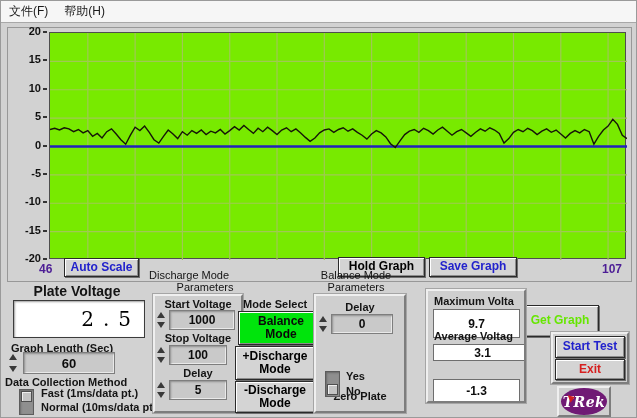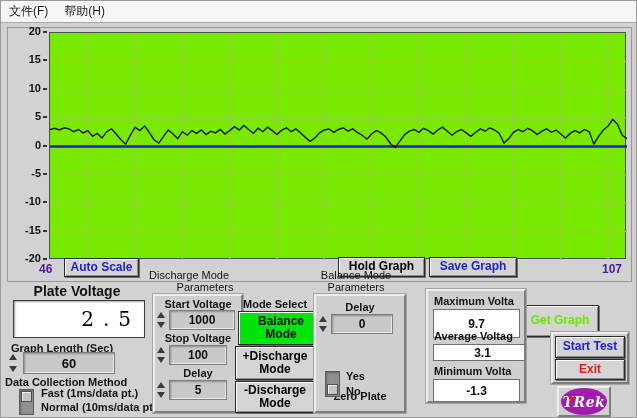--- a/index.html
+++ b/index.html
@@ -39,21 +39,21 @@
   .spinner { position:absolute; width:10px; display:flex; flex-direction:column; justify-content:space-between; }
   .spin-up, .spin-dn { width:0; height:0; border-left:4px solid transparent; border-right:4px solid transparent; cursor:pointer; }
   .spin-up { border-bottom:6px solid #3a3a3a; }
   .spin-dn { border-top:6px solid #3a3a3a; }
 
   .vswitch { position:absolute; width:15px; background:#8f8f8f; border:1px solid #5c5c5c; box-shadow:inset 1px 1px 2px #6a6a6a; cursor:pointer; }
   .knob { position:absolute; left:1px; width:11px; height:11px; background:#c4c4c4; border:1px solid #4f4f4f; box-shadow:inset 1px 1px 0 #efefef; }
   .knob.top { top:1px; } .knob.bottom { bottom:1px; }
 
   .logo-tile { position:absolute; background:#cfcfcf; border:2px solid; border-color:#efefef #7d7d7d #7d7d7d #efefef; display:flex; align-items:center; justify-content:center; }
-  .logo-oval { width:46px; height:27px; background:#a21caf; border-radius:50%; display:flex; align-items:center; justify-content:center; position:relative; }
+  .logo-oval { width:46px; height:27px; background:#701a75; border-radius:50%; display:flex; align-items:center; justify-content:center; position:relative; }
   .logo-text { color:#ffffff; font-family:"DejaVu Serif", serif; font-weight:700; font-style:italic; font-size:14px; letter-spacing:0.5px; }
   .logo-accent { position:absolute; left:8px; top:6px; width:0; height:0; border-top:4px solid transparent; border-bottom:4px solid transparent; border-left:6px solid #d11f1f; transform:rotate(-20deg); }
 </style>
 </head>
 <body>
 
 <div class="window">
 
   <div class="menubar">
     <div class="menu-item">文件(F)</div>
@@ -170,21 +170,20 @@
     <div class="knob bottom"></div>
   </div>
   <div class="label b" style="left:345px; top:369px; font-size:11px;">Yes</div>
   <div class="label b" style="left:345px; top:384px; font-size:11px;">No</div>
 
   <div class="panel3d" style="left:425px; top:288px; width:100px; height:114px; overflow:hidden;">
     <div class="label b" style="left:6px; top:4px; width:110px; font-size:11px; white-space:nowrap;">Maximum Volta</div>
     <div class="white-box" style="left:5px; top:18px; width:87px; height:29px;">9.7</div>
     <div class="label b" style="left:6px; top:39px; width:110px; font-size:11px; white-space:nowrap;">Average Voltag</div>
     <div class="white-box" style="left:5px; top:53px; width:99px; height:17px;">3.1</div>
-    <div class="label b" style="left:6px; top:74px; width:110px; font-size:11px; white-space:nowrap;">Minimum Volta</div>
     <div class="white-box" style="left:5px; top:88px; width:87px; height:23px;">-1.3</div>
   </div>
 
   <div class="panel3d" style="left:550px; top:331px; width:78px; height:52px;">
     <div class="btn blue" style="left:2px; top:2px; width:70px; height:22px;">Start Test</div>
     <div class="btn red" style="left:2px; top:25px; width:70px; height:21px;">Exit</div>
   </div>
 
   <div class="logo-tile" style="left:556px; top:385px; width:54px; height:31px;">
     <div class="logo-oval">

